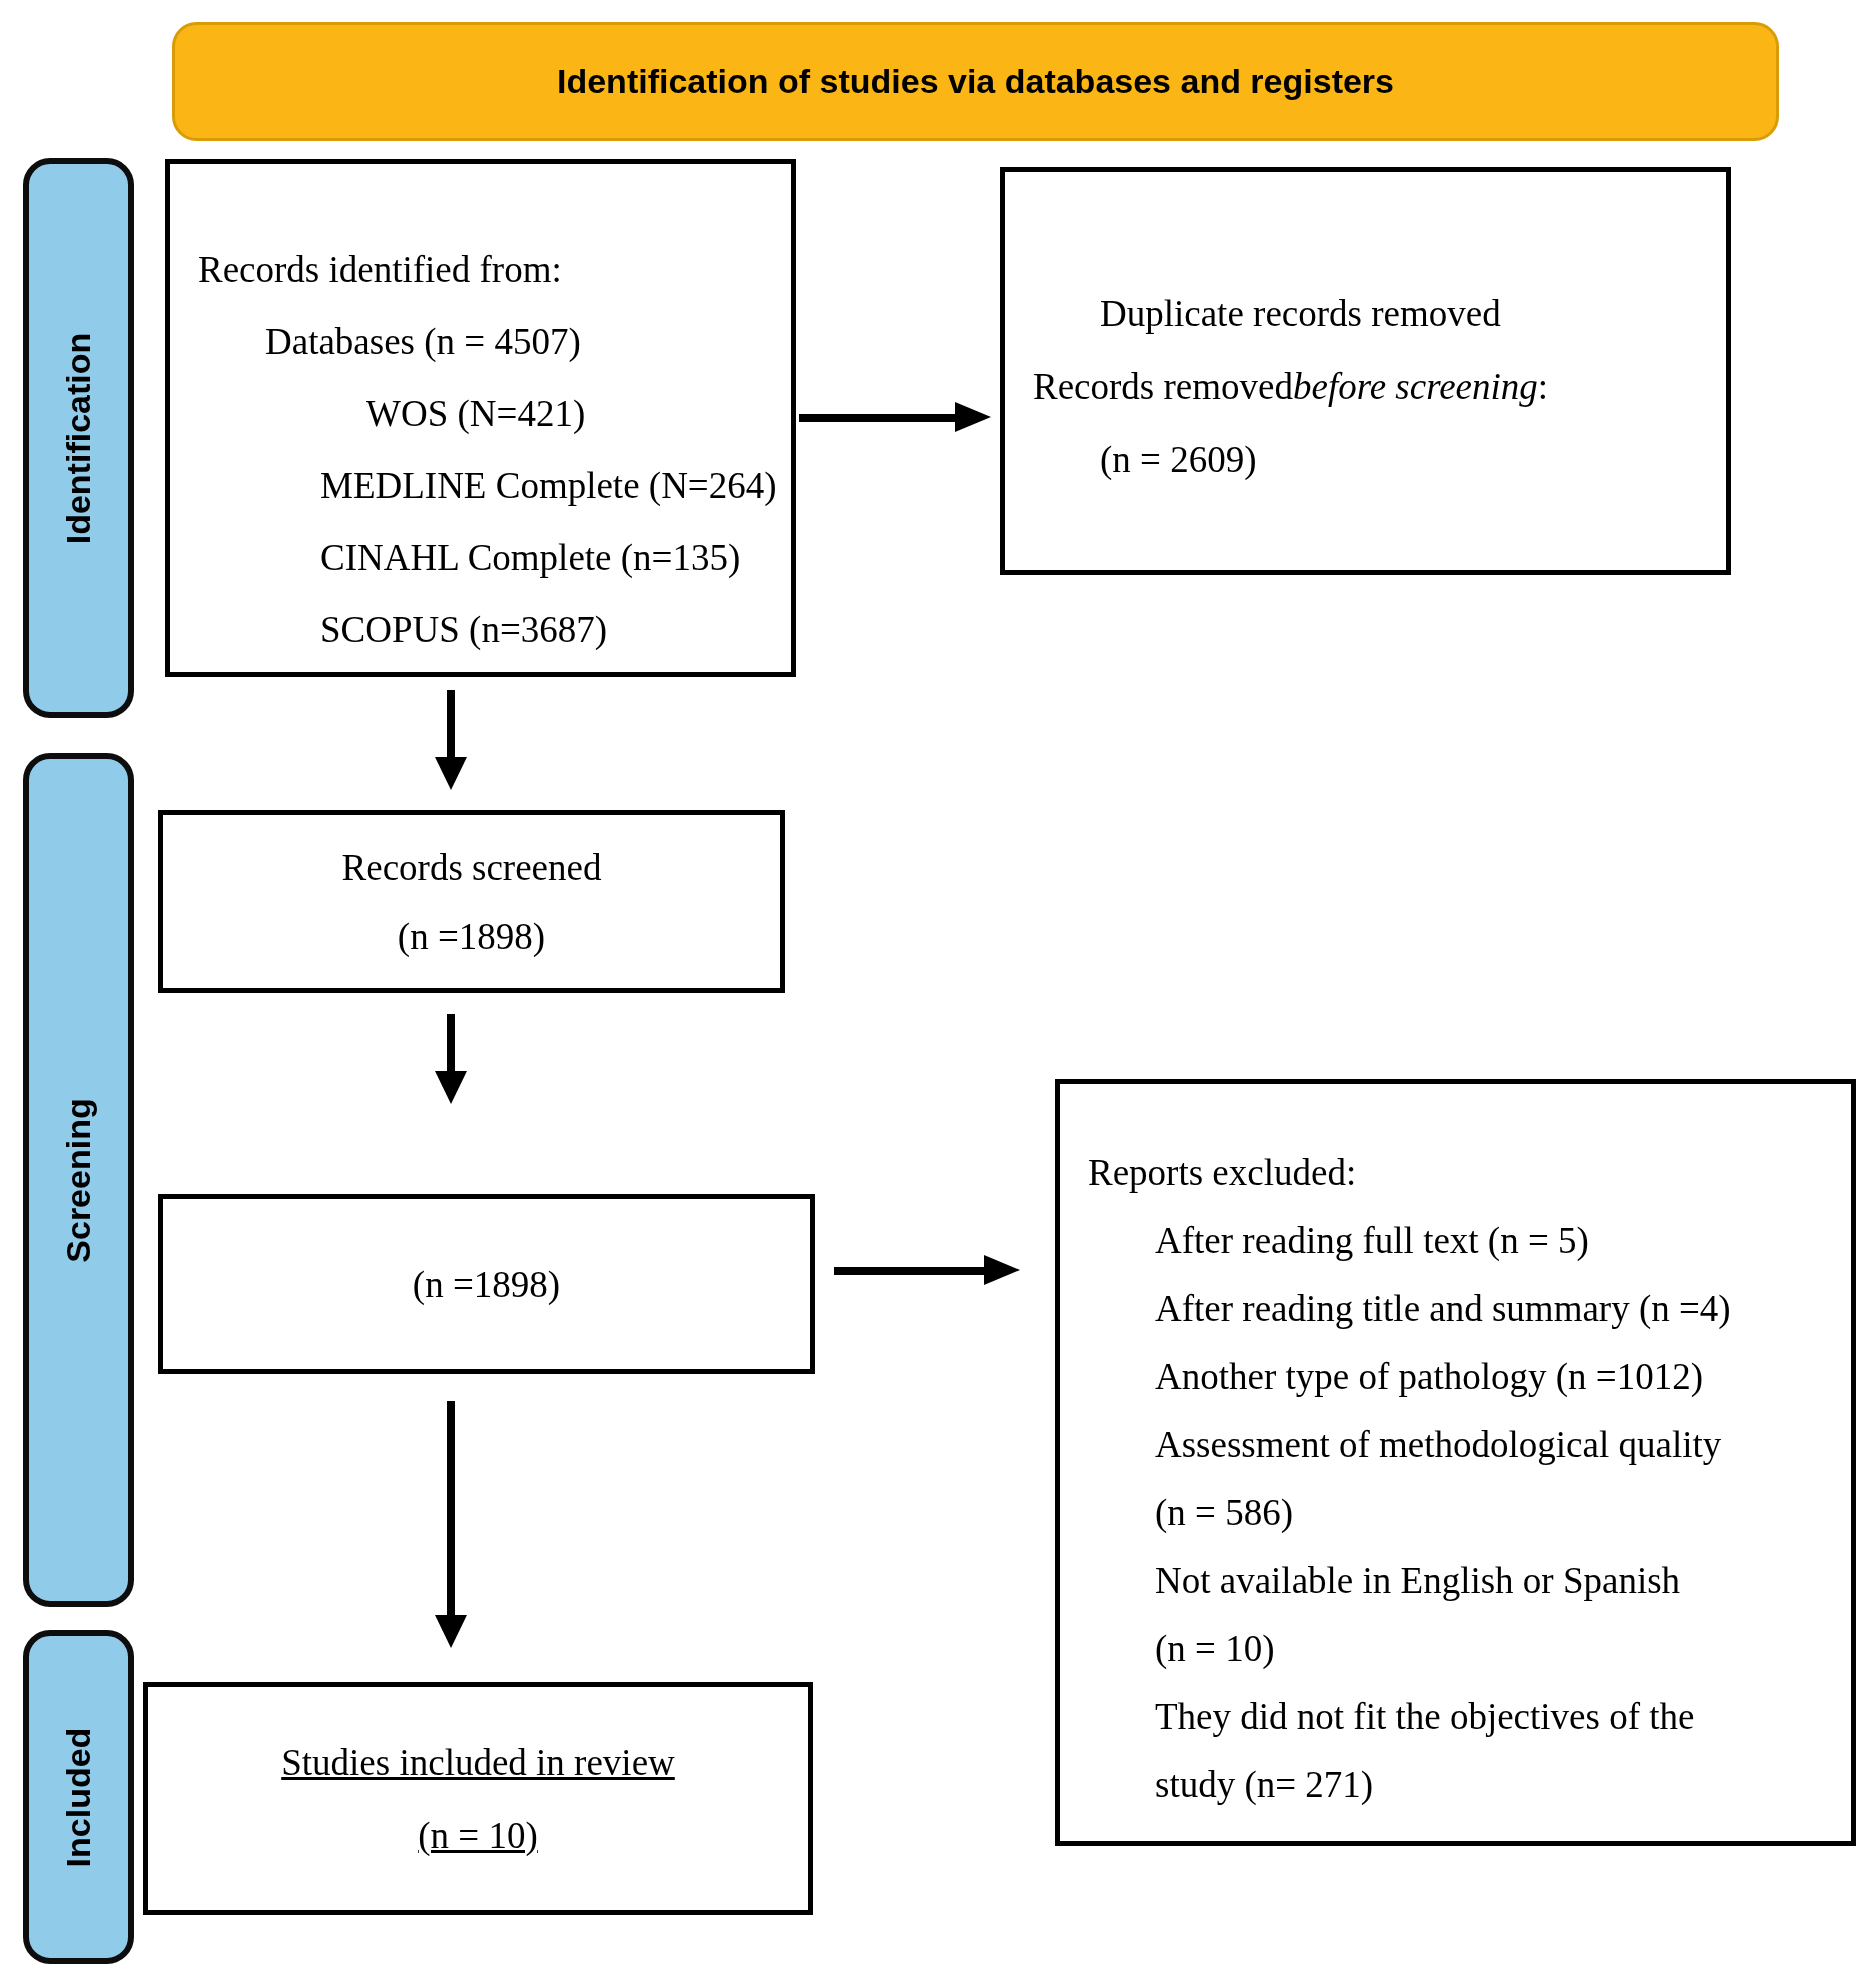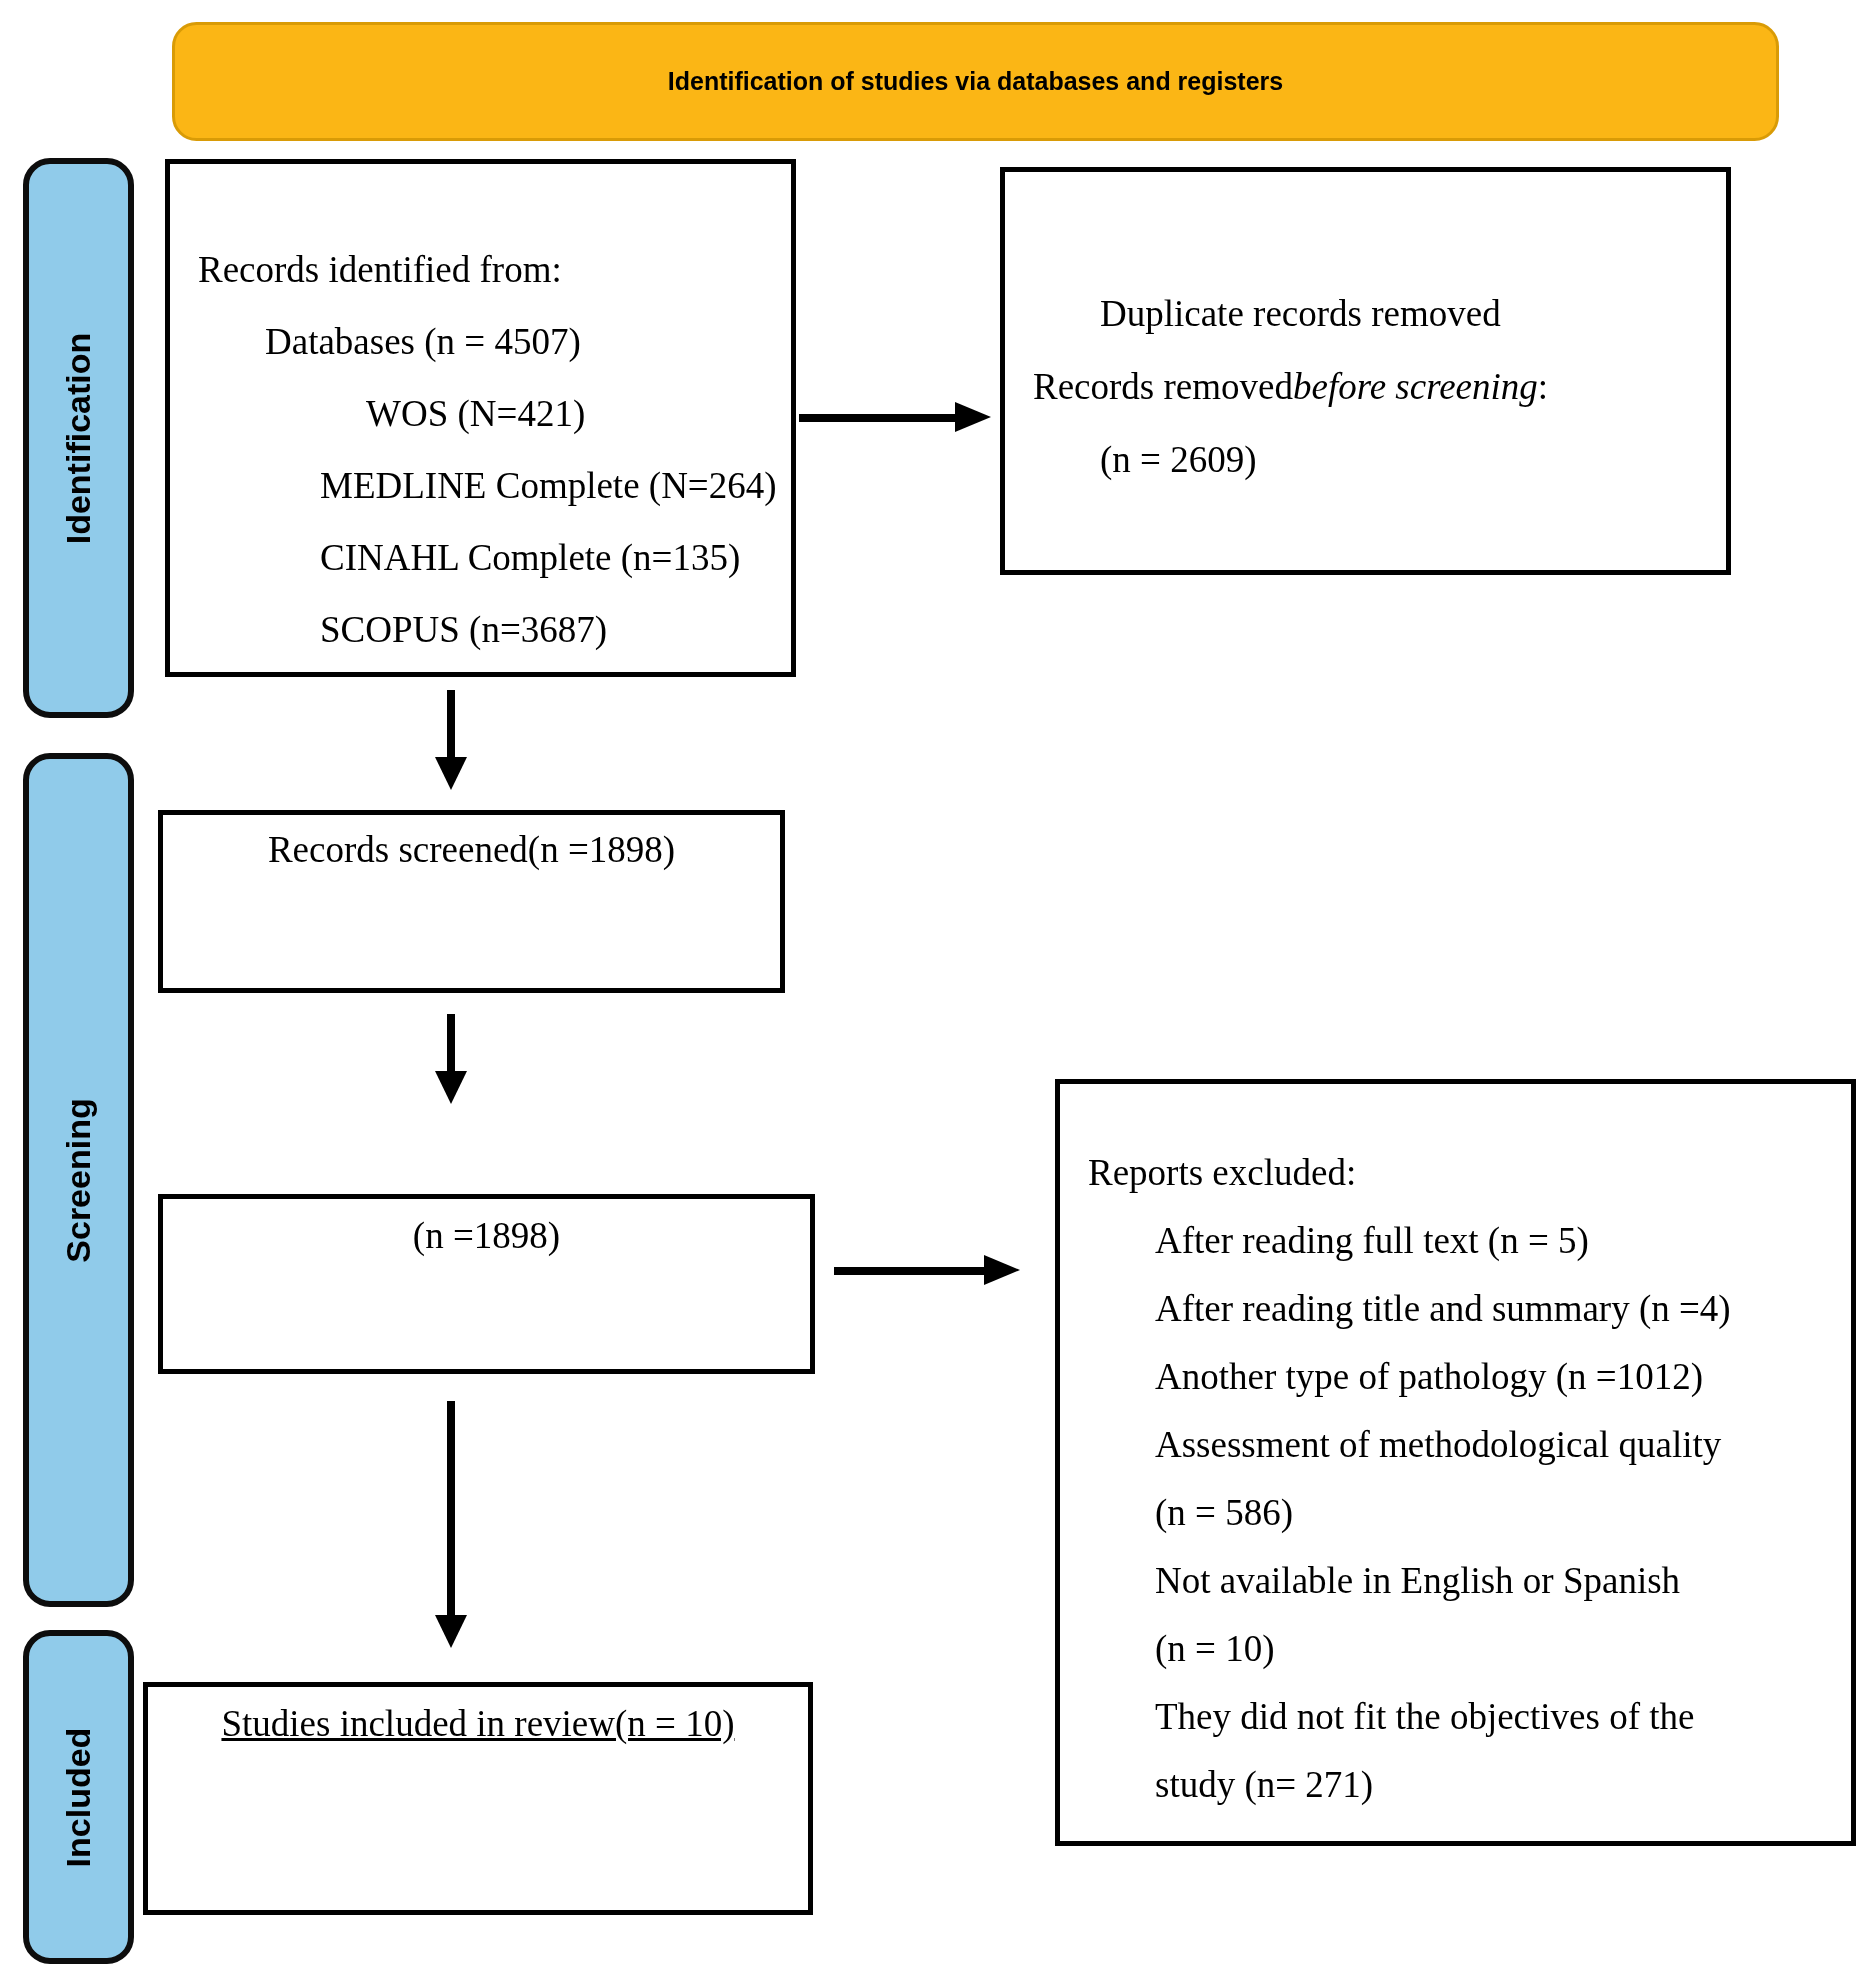--- a/index.html
+++ b/index.html
@@ -5,21 +5,21 @@
   html,body{margin:0;padding:0;background:#ffffff;}
   *{box-sizing:border-box;}
   .page{position:relative;width:1871px;height:1975px;background:#ffffff;overflow:hidden;
         font-family:"Liberation Serif","DejaVu Serif",serif;color:#000;}
 
   
   .banner{position:absolute;left:172px;top:22px;width:1607px;height:119px;
           background:#FBB615;border:3.5px solid #D99B06;border-radius:24.5px;
           display:flex;align-items:center;justify-content:center;
           font-family:"Liberation Sans","DejaVu Sans",sans-serif;
-          font-weight:bold;font-size:25px;}
+          font-weight:bold;font-size:34px;}
 
   
   .stage{position:absolute;left:23px;width:111px;background:#90CBEA;
          border:6.4px solid #0d0d0d;border-radius:27px;
          display:flex;align-items:center;justify-content:center;}
   .stage .vtext{transform:rotate(-90deg);white-space:nowrap;
          font-family:"Liberation Sans","DejaVu Sans",sans-serif;
          font-weight:bold;font-size:34px;}
   .stage-identification{top:158px;height:560px;}
   .stage-screening{top:753px;height:854px;}
@@ -35,21 +35,21 @@
 
   #box-identified{left:165px;top:159px;width:631px;height:518px;padding-top:69px;}
   #box-identified .line{height:72px;}
 
   #box-removed{left:1000px;top:167px;width:731px;height:408px;padding-top:105px;}
   #box-removed .line{height:73px;}
 
   #box-screened{left:158px;top:810px;width:627px;height:183px;}
   #box-assessed{left:158px;top:1194px;width:657px;height:180px;}
   #box-included{left:143px;top:1682px;width:670px;height:233px;text-decoration:underline;}
-  .center-box{display:flex;flex-direction:row;justify-content:center;}
+  .center-box{display:flex;flex-direction:column;justify-content:center;}
   .center-box .line{justify-content:center;padding-left:0;}
   #box-screened .line{height:69px;}
   #box-assessed .line{height:73px;}
   #box-included .line{height:73px;}
 
   #box-excluded{left:1055px;top:1079px;width:801px;height:767px;padding-top:54px;}
   #box-excluded .line{height:68px;}
 
   
   .stem-h{position:absolute;height:8.2px;background:#000;}

